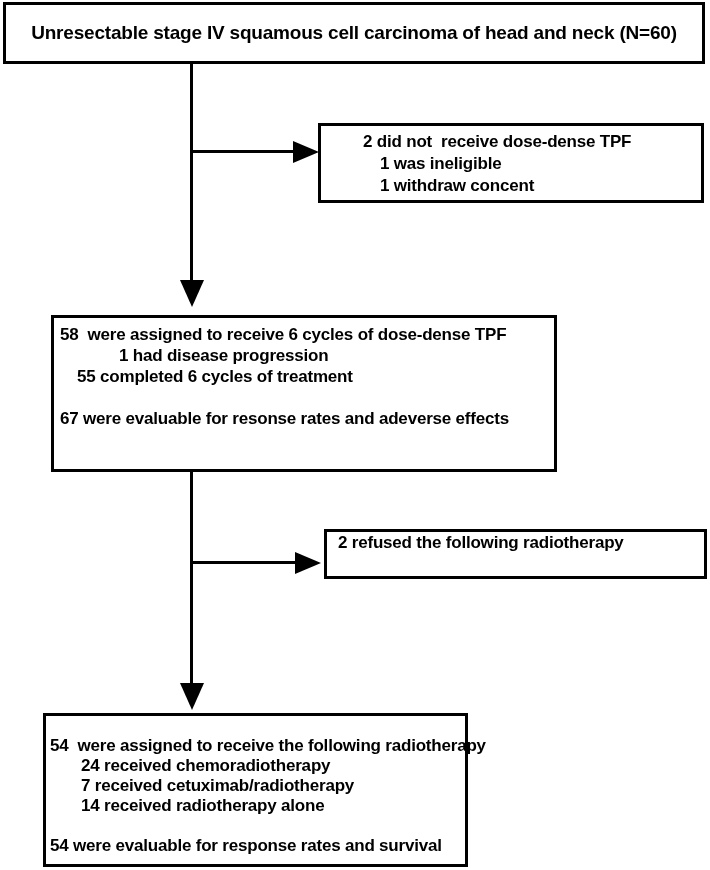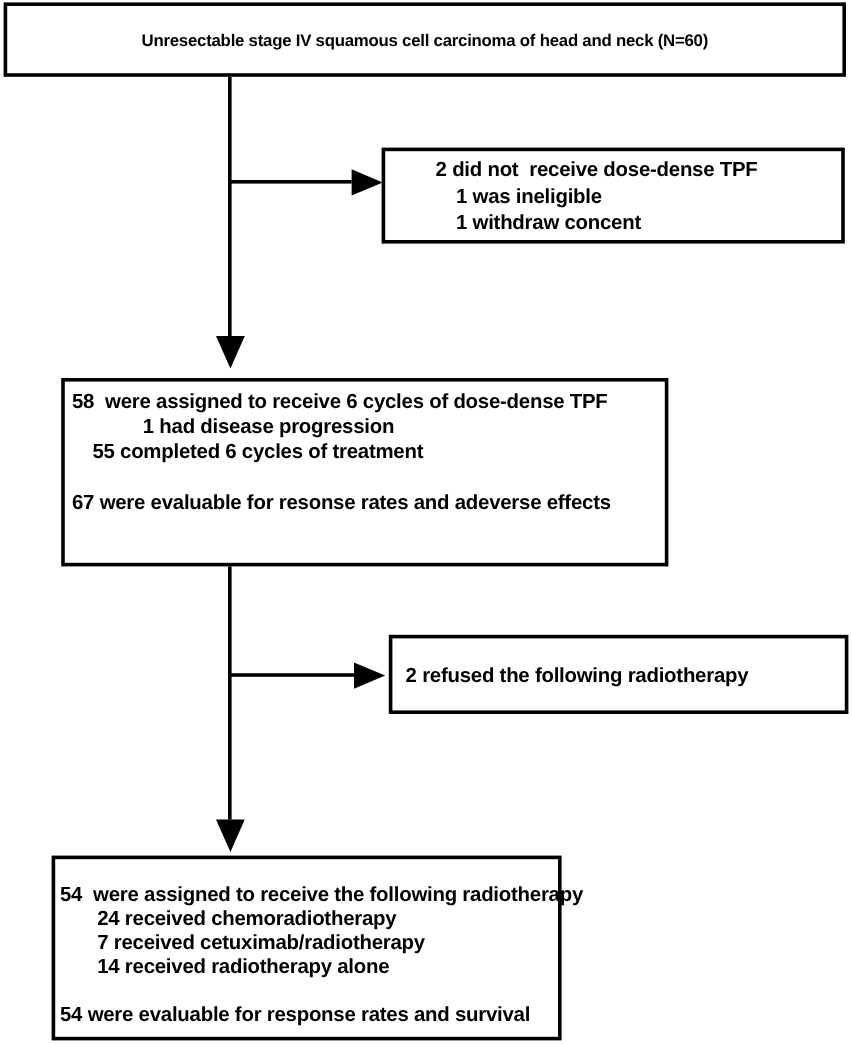--- a/index.html
+++ b/index.html
@@ -19,25 +19,25 @@
   }
   .box {
     position: absolute;
     box-sizing: border-box;
     border: 3px solid var(--ink);
     background: var(--paper);
   }
   .box-top      { left: 3px;   top: 2px;   width: 702px; height: 62px; display: flex; align-items: center; justify-content: center; }
   .box-side1    { left: 318px; top: 123px; width: 386px; height: 80px; padding: 5px 0 0 42px; }
   .box-middle   { left: 51px;  top: 315px; width: 506px; height: 157px; padding: 6px 0 0 6px; }
-  .box-side2    { left: 324px; top: 529px; width: 383px; height: 66px; display: flex; align-items: center; padding-left: 11px; }
+  .box-side2    { left: 324px; top: 529px; width: 383px; height: 50px; display: flex; align-items: flex-start; padding-left: 11px; }
   .box-bottom   { left: 43px;  top: 713px; width: 425px; height: 154px; padding: 20px 0 0 4px; }
 
   .title-line {
-    font-size: 14px;
+    font-size: 19px;
     line-height: 20px;
     white-space: pre;
     text-align: center;
     letter-spacing: -0.2px;
   }
   .line {
     font-size: 17px;
     line-height: 21px;
     white-space: pre;
     letter-spacing: -0.2px;

